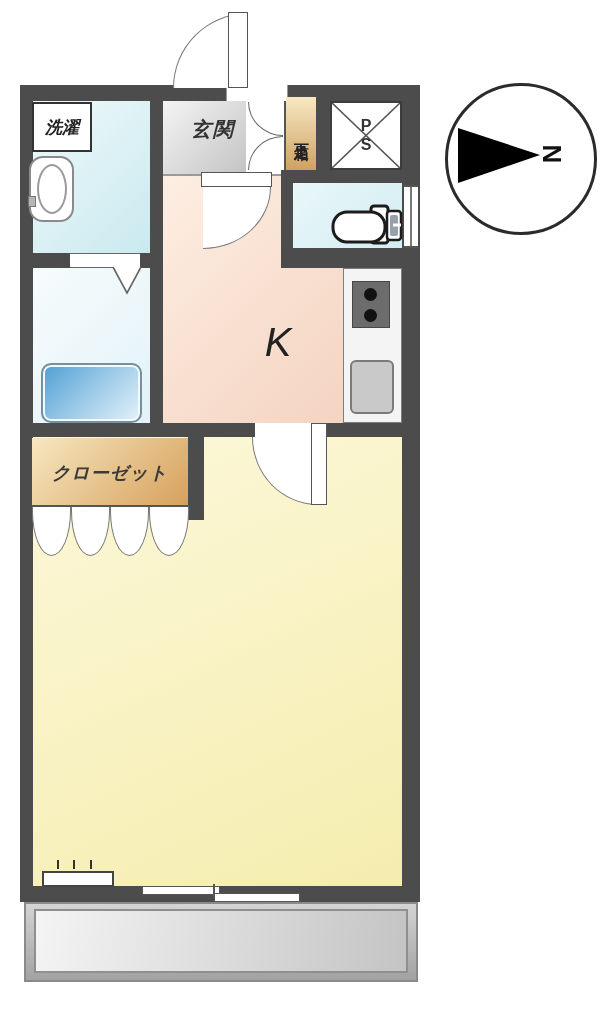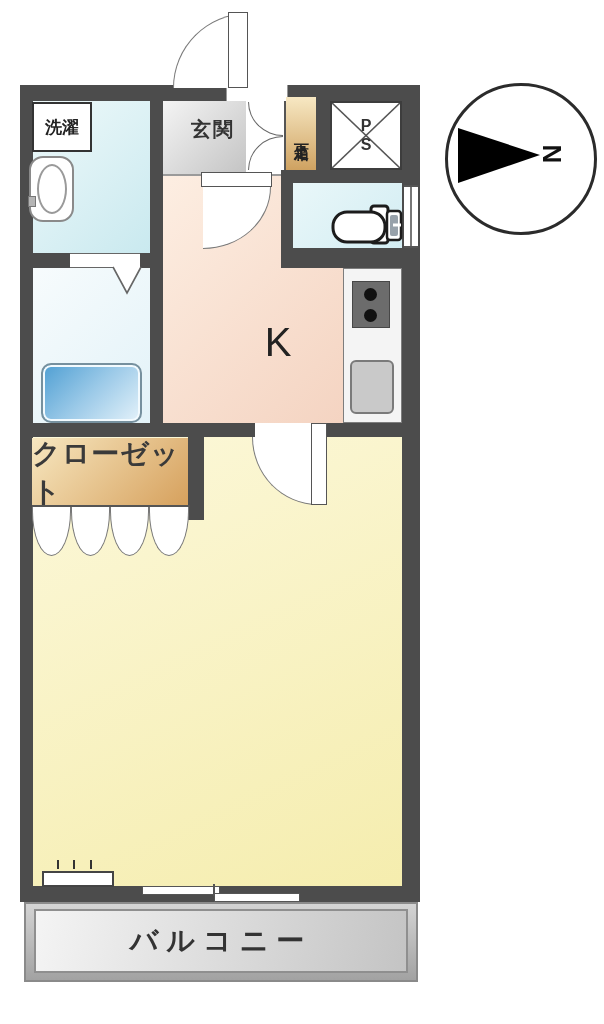--- a/index.html
+++ b/index.html
@@ -1,20 +1,20 @@
 <!DOCTYPE html>
 <html><head>
 <meta charset="utf-8">
 <style>
   html,body{margin:0;padding:0;background:#fff;}
   body{font-family:"Liberation Sans","DejaVu Sans",sans-serif;}
   #stage{position:relative;width:604px;height:1024px;background:#ffffff;overflow:hidden;}
   #stage div{position:absolute;box-sizing:border-box;}
   .wall{background:#4c4c4c;}
-  .room-label{color:#222;font-weight:bold;display:flex;align-items:center;justify-content:center;}
+  .room-label{color:#222;font-weight:bold;display:flex;align-items:center;justify-content:center;font-style:italic;}
   
   .washroom{left:33px;top:101px;width:117px;height:154px;background:linear-gradient(135deg,#eef9fa,#c9e9ef);}
   .bathroom{left:33px;top:255px;width:117px;height:168px;background:linear-gradient(135deg,#f8fcfd,#e2f2f8);}
   .entrance{left:163px;top:101px;width:83px;height:75px;background:linear-gradient(135deg,#f4f4f4,#c3c3c3);}
   .cabclear{left:246px;top:101px;width:38px;height:69px;background:#fff;}
   .kitchen{left:163px;top:176px;width:239px;height:247px;background:linear-gradient(135deg,#fdeee2,#f3d0bd;);background:linear-gradient(135deg,#fdeee2,#f3d0bd);}
   .toiletroom{left:293px;top:183px;width:109px;height:65px;background:linear-gradient(135deg,#e9f7f9,#d3edf3);}
   .westroom{left:33px;top:437px;width:369px;height:449px;background:linear-gradient(155deg,#fcf8da,#f5edae);}
   .closet{left:32px;top:438px;width:156px;height:69px;background:linear-gradient(135deg,#f7e7c0,#d6a05c);}
   
@@ -68,21 +68,21 @@
   .d-ent-swing{left:173px;top:13px;width:75px;height:75px;background:#fff;border-top:1.5px solid #7a7a7a;border-left:1.5px solid #7a7a7a;border-top-left-radius:100% 100%;}
   .stepline{left:163px;top:174px;width:118px;height:2px;background:#9a9a9a;}
   .d-k-leaf{left:201px;top:172px;width:71px;height:15px;border-width:1px;}
   .d-k-swing{left:203px;top:187px;width:68px;height:62px;background:#fff;border-bottom:1.5px solid #7a7a7a;border-right:1.5px solid #7a7a7a;border-bottom-right-radius:100% 100%;}
   .d-w-leaf{left:311px;top:423px;width:16px;height:82px;border-width:1px;}
   .d-w-swing{left:252px;top:437px;width:66px;height:68px;background:#fff;border-bottom:1.5px solid #7a7a7a;border-left:1.5px solid #7a7a7a;border-bottom-left-radius:100% 100%;}
   
   .lbl-washroom{left:36px;top:150px;width:100px;height:42px;font-size:33px;letter-spacing:2px;}
   .lbl-entrance{left:178px;top:116px;width:70px;height:26px;font-size:20px;letter-spacing:2px;color:#333;}
   .lbl-kitchen{left:254px;top:318px;width:48px;height:48px;font-size:40px;font-weight:normal;}
-  .lbl-closet{left:32px;top:438px;width:156px;height:69px;font-size:28px;color:#3a3a3a;letter-spacing:1px;}
+  .lbl-closet{left:32px;top:438px;width:156px;height:69px;font-size:18px;color:#3a3a3a;letter-spacing:1px;}
   .lbl-westroom{left:33px;top:678px;width:369px;height:48px;font-size:36px;letter-spacing:2px;}
   
   .balc-outer{left:24px;top:902px;width:394px;height:80px;background:linear-gradient(180deg,#d4d4d4,#a2a2a2);border:2px solid #8a8a8a;}
   .balc-inner{left:34px;top:909px;width:374px;height:64px;background:linear-gradient(100deg,#f4f4f4,#c4c4c4);border:2px solid #8f8f8f;}
   .lbl-balcony{left:34px;top:909px;width:374px;height:64px;font-size:28px;letter-spacing:8px;color:#333;}
   
   .compass{left:445px;top:83px;width:152px;height:152px;border:3px solid #2b2b2b;border-radius:50%;background:#fff;}
   .needle{left:458px;top:128px;width:0;height:0;border-top:27px solid transparent;border-bottom:28px solid transparent;border-left:82px solid #000;}
   .north{left:536px;top:138px;width:32px;height:32px;font-size:26px;font-weight:bold;color:#111;transform:rotate(90deg);display:flex;align-items:center;justify-content:center;}
   svg{position:absolute;left:0;top:0;}
@@ -197,23 +197,20 @@
   </div>
   <div class="room-label lbl-kitchen">
     <span>K</span>
   </div>
   <div class="room-label lbl-closet">
     <span>クローゼット</span>
   </div>
 
   <div class="balc-outer"></div>
   <div class="balc-inner"></div>
-  <div class="room-label lbl-balcony">
-    <span>バルコニー</span>
-  </div>
 
   <div class="compass"></div>
   <div class="needle"></div>
   <div class="north">
     <span>N</span>
   </div>
 
 </div>
 
 </body></html>

